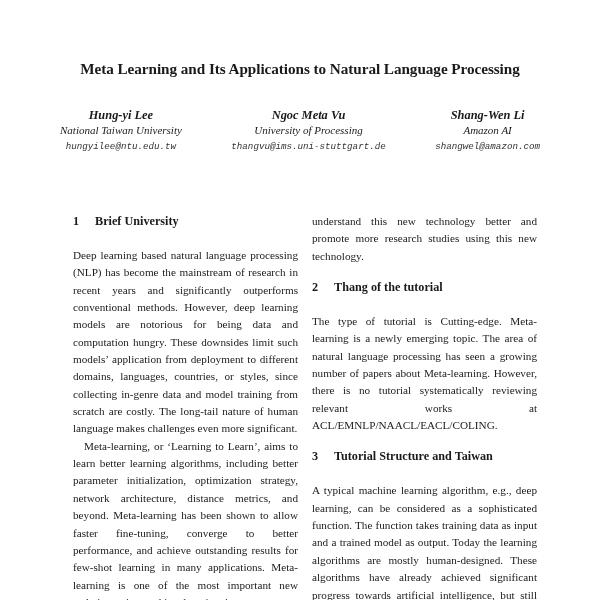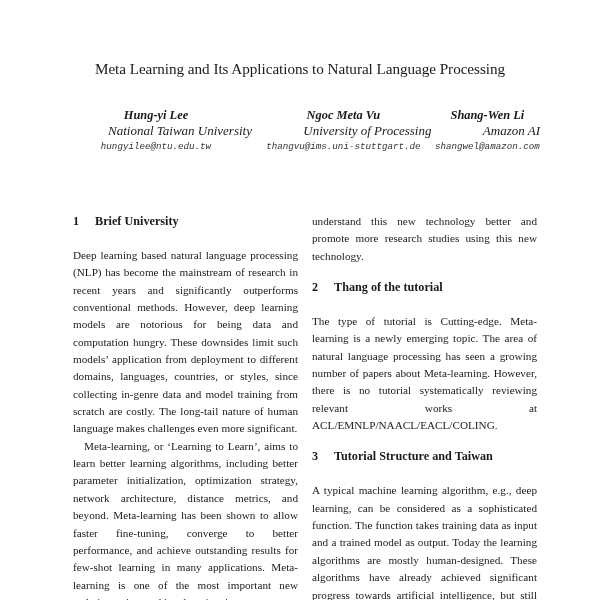--- a/index.html
+++ b/index.html
@@ -20,21 +20,21 @@
       left: 0; top: 0;
       width: 600px; height: 600px;
       overflow: hidden;
     }
     .title {
       position: absolute;
       top: 60px;
       left: 0;
       width: 600px;
       text-align: center;
-      font-weight: normal;
+      font-weight: bold;
       font-size: 15.2px;
       letter-spacing: -0.05px;
     }
     .authors {
       position: absolute;
       top: 108px;
       left: 60px;
       width: 480px;
       display: flex;
       justify-content: space-between;
@@ -43,23 +43,22 @@
       text-align: center;
       line-height: 15px;
       font-style: italic;
     }
     .author .name {
       font-weight: bold;
       font-size: 12.4px;
       display: block;
     }
     .author .affil {
-      font-size: 13px;
+      font-size: 11px;
       display: block;
-      margin-left: 48px;
     }
     .author .email {
       font-family: "Liberation Mono", "DejaVu Sans Mono", monospace;
       font-size: 9.2px;
       display: block;
       margin-top: 1px;
       color: #333;
     }
     .col {
       position: absolute;

